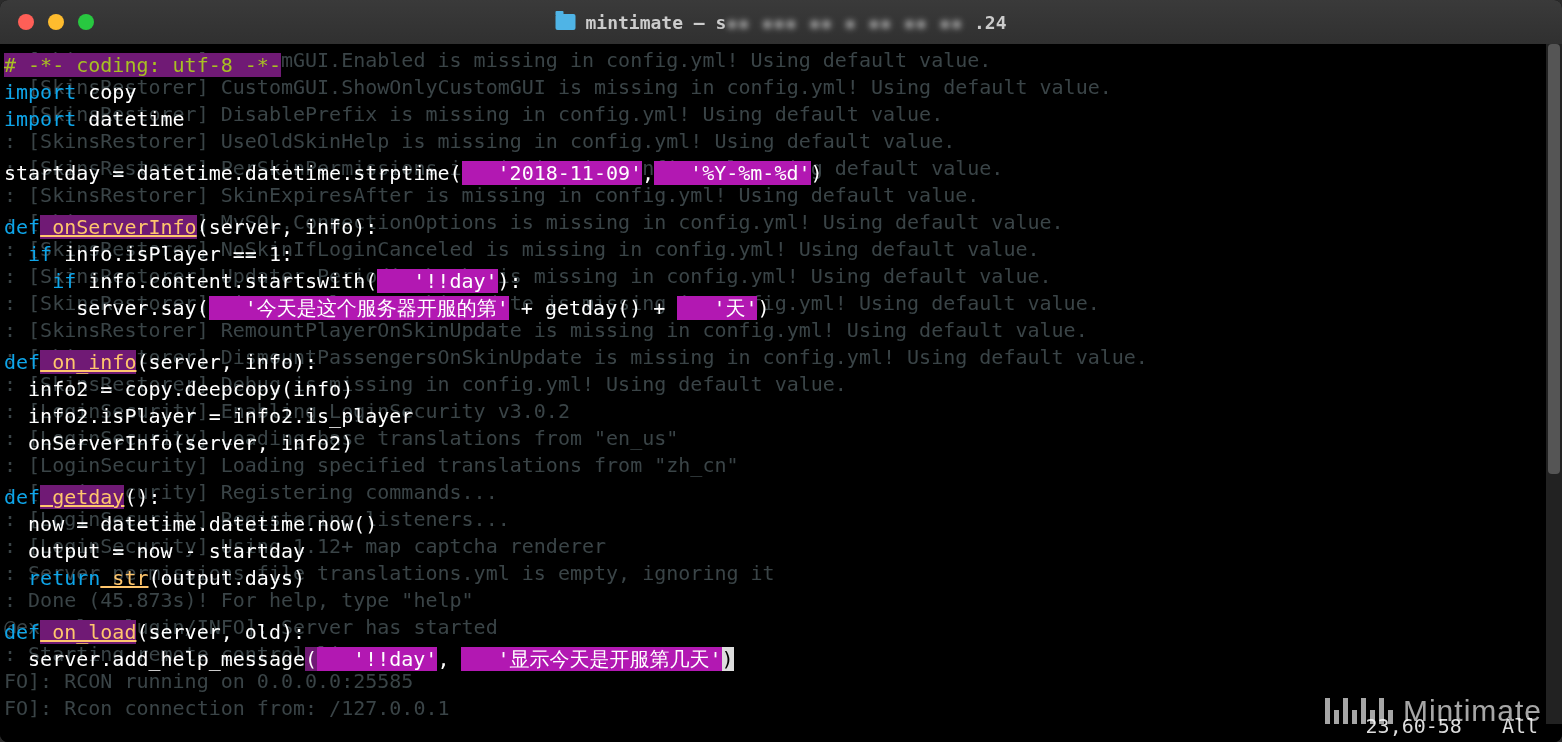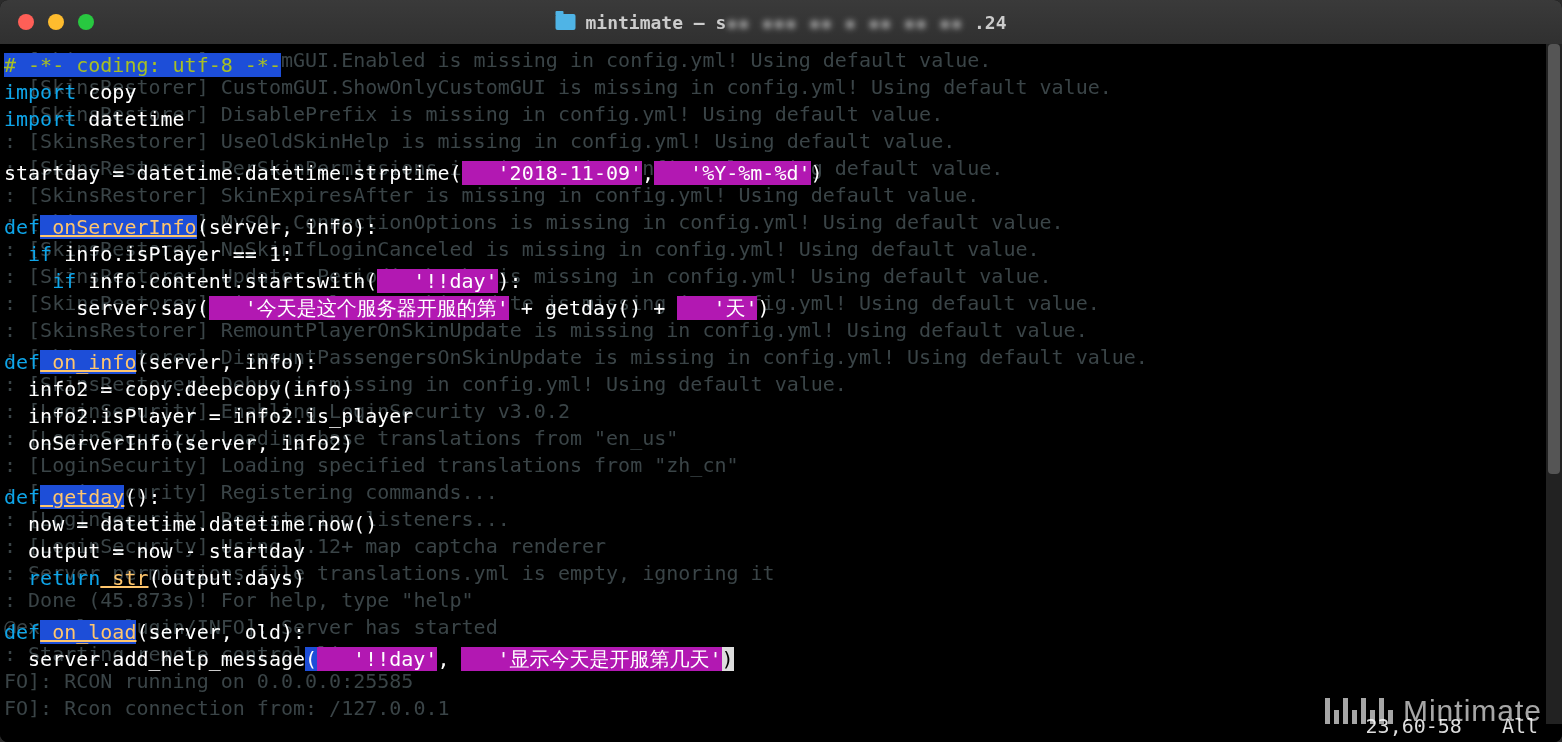--- a/index.html
+++ b/index.html
@@ -74,21 +74,21 @@
     }
     .fg-code {
       position: relative;
       z-index: 1;
       white-space: pre;
       color: #fff;
     }
     .c-comment { color: #a8c023; }
     .c-kw { color: #0ea5e9; font-weight: 400; }
     .c-fn { color: #ffc66d; text-decoration: underline; }
-    .c-hl { background: #1d4ed8; }
+    .c-hl { background: #701a75; }
     .c-hlm { background: #b218b2; color:#fff;padding-left:36px;}
     .scrollbar {
       position: absolute;
       right: 0; top: 44px;
       width: 16px; height: 680px;
       background: #222;
     }
     .scroll-thumb {
       position: absolute;
       right: 2px; top: 0;

